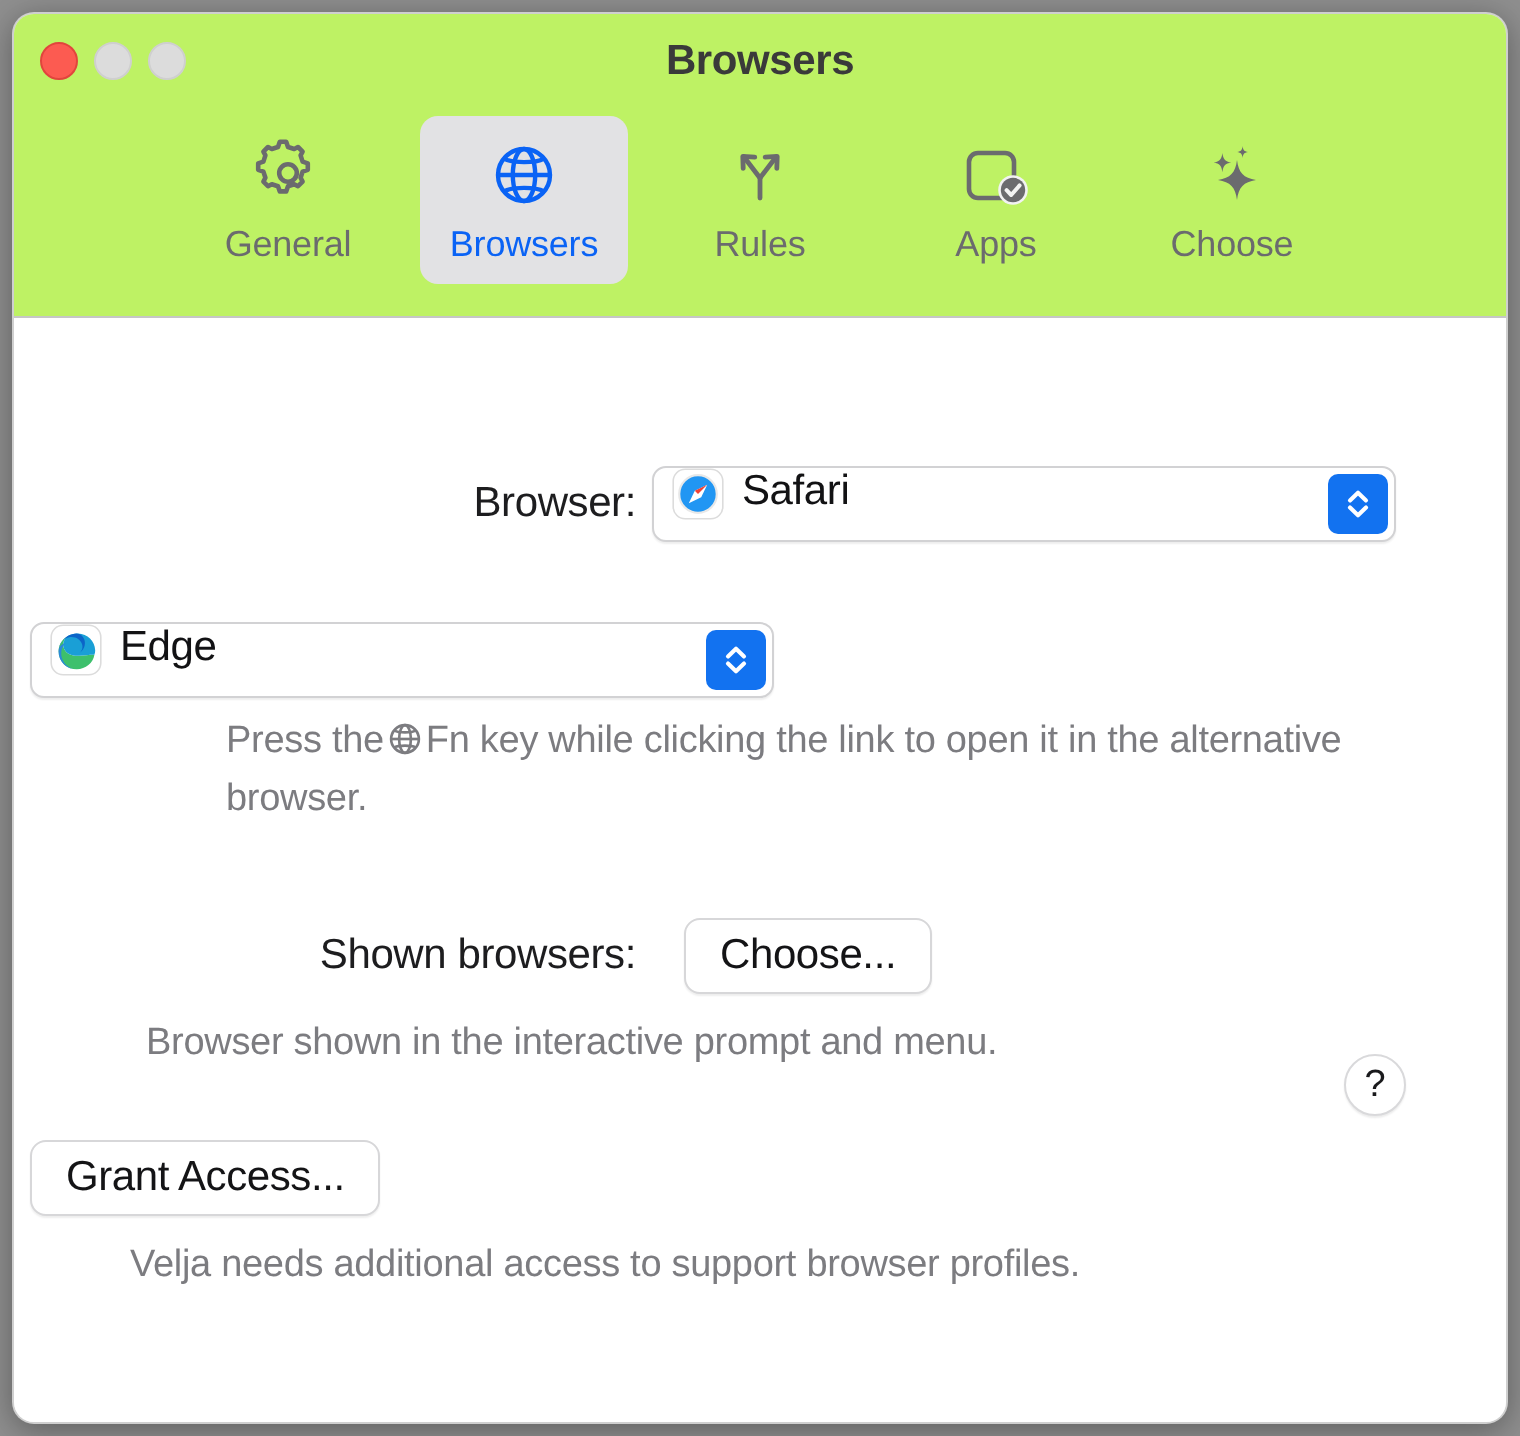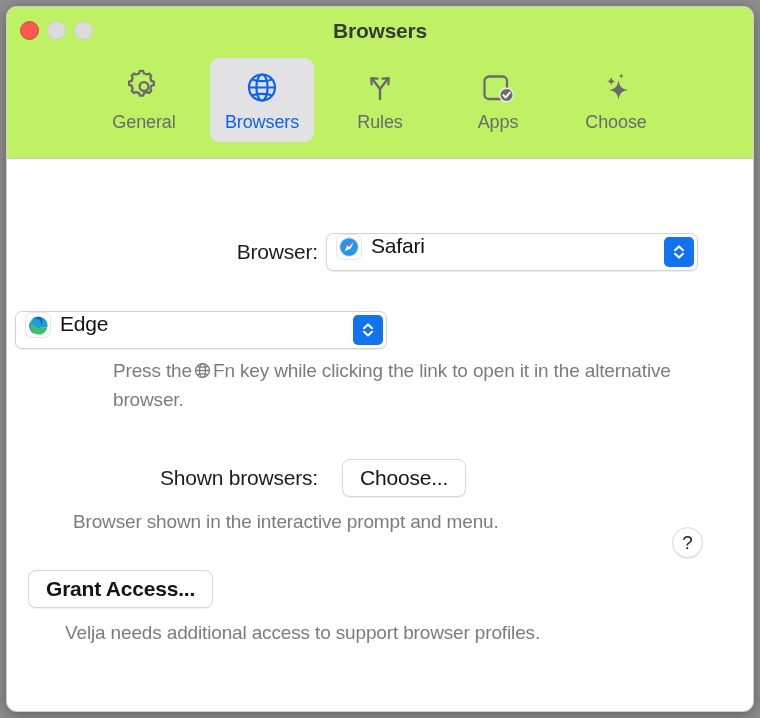--- a/index.html
+++ b/index.html
@@ -360,19 +360,19 @@
       <span>?</span>
     </div>
 
     <div class="row" style="top:300px; left:0; width:100%;">
       <div class="field-label" style="width:311px;">Shown browsers:</div>
       <div class="push-btn" style="margin-left:24px;">Choose...</div>
     </div>
     <div class="hint" style="top:350px; left:46px; width:600px;margin-left:20px;">Browser shown in the interactive prompt and menu.</div>
 
     <div class="row" style="top:411px; left:0; width:100%;">
-      <div class="push-btn" style="margin-left:21px;font-weight:bold;">Grant Access...</div>
+      <div class="push-btn" style="margin-left:8px;">Grant Access...</div>
     </div>
 
     <div class="hint" style="top:461px; left:58px; width:640px;">Velja needs additional access to support browser profiles.</div>
 
   </div>
 </div>
 
 </body></html>

